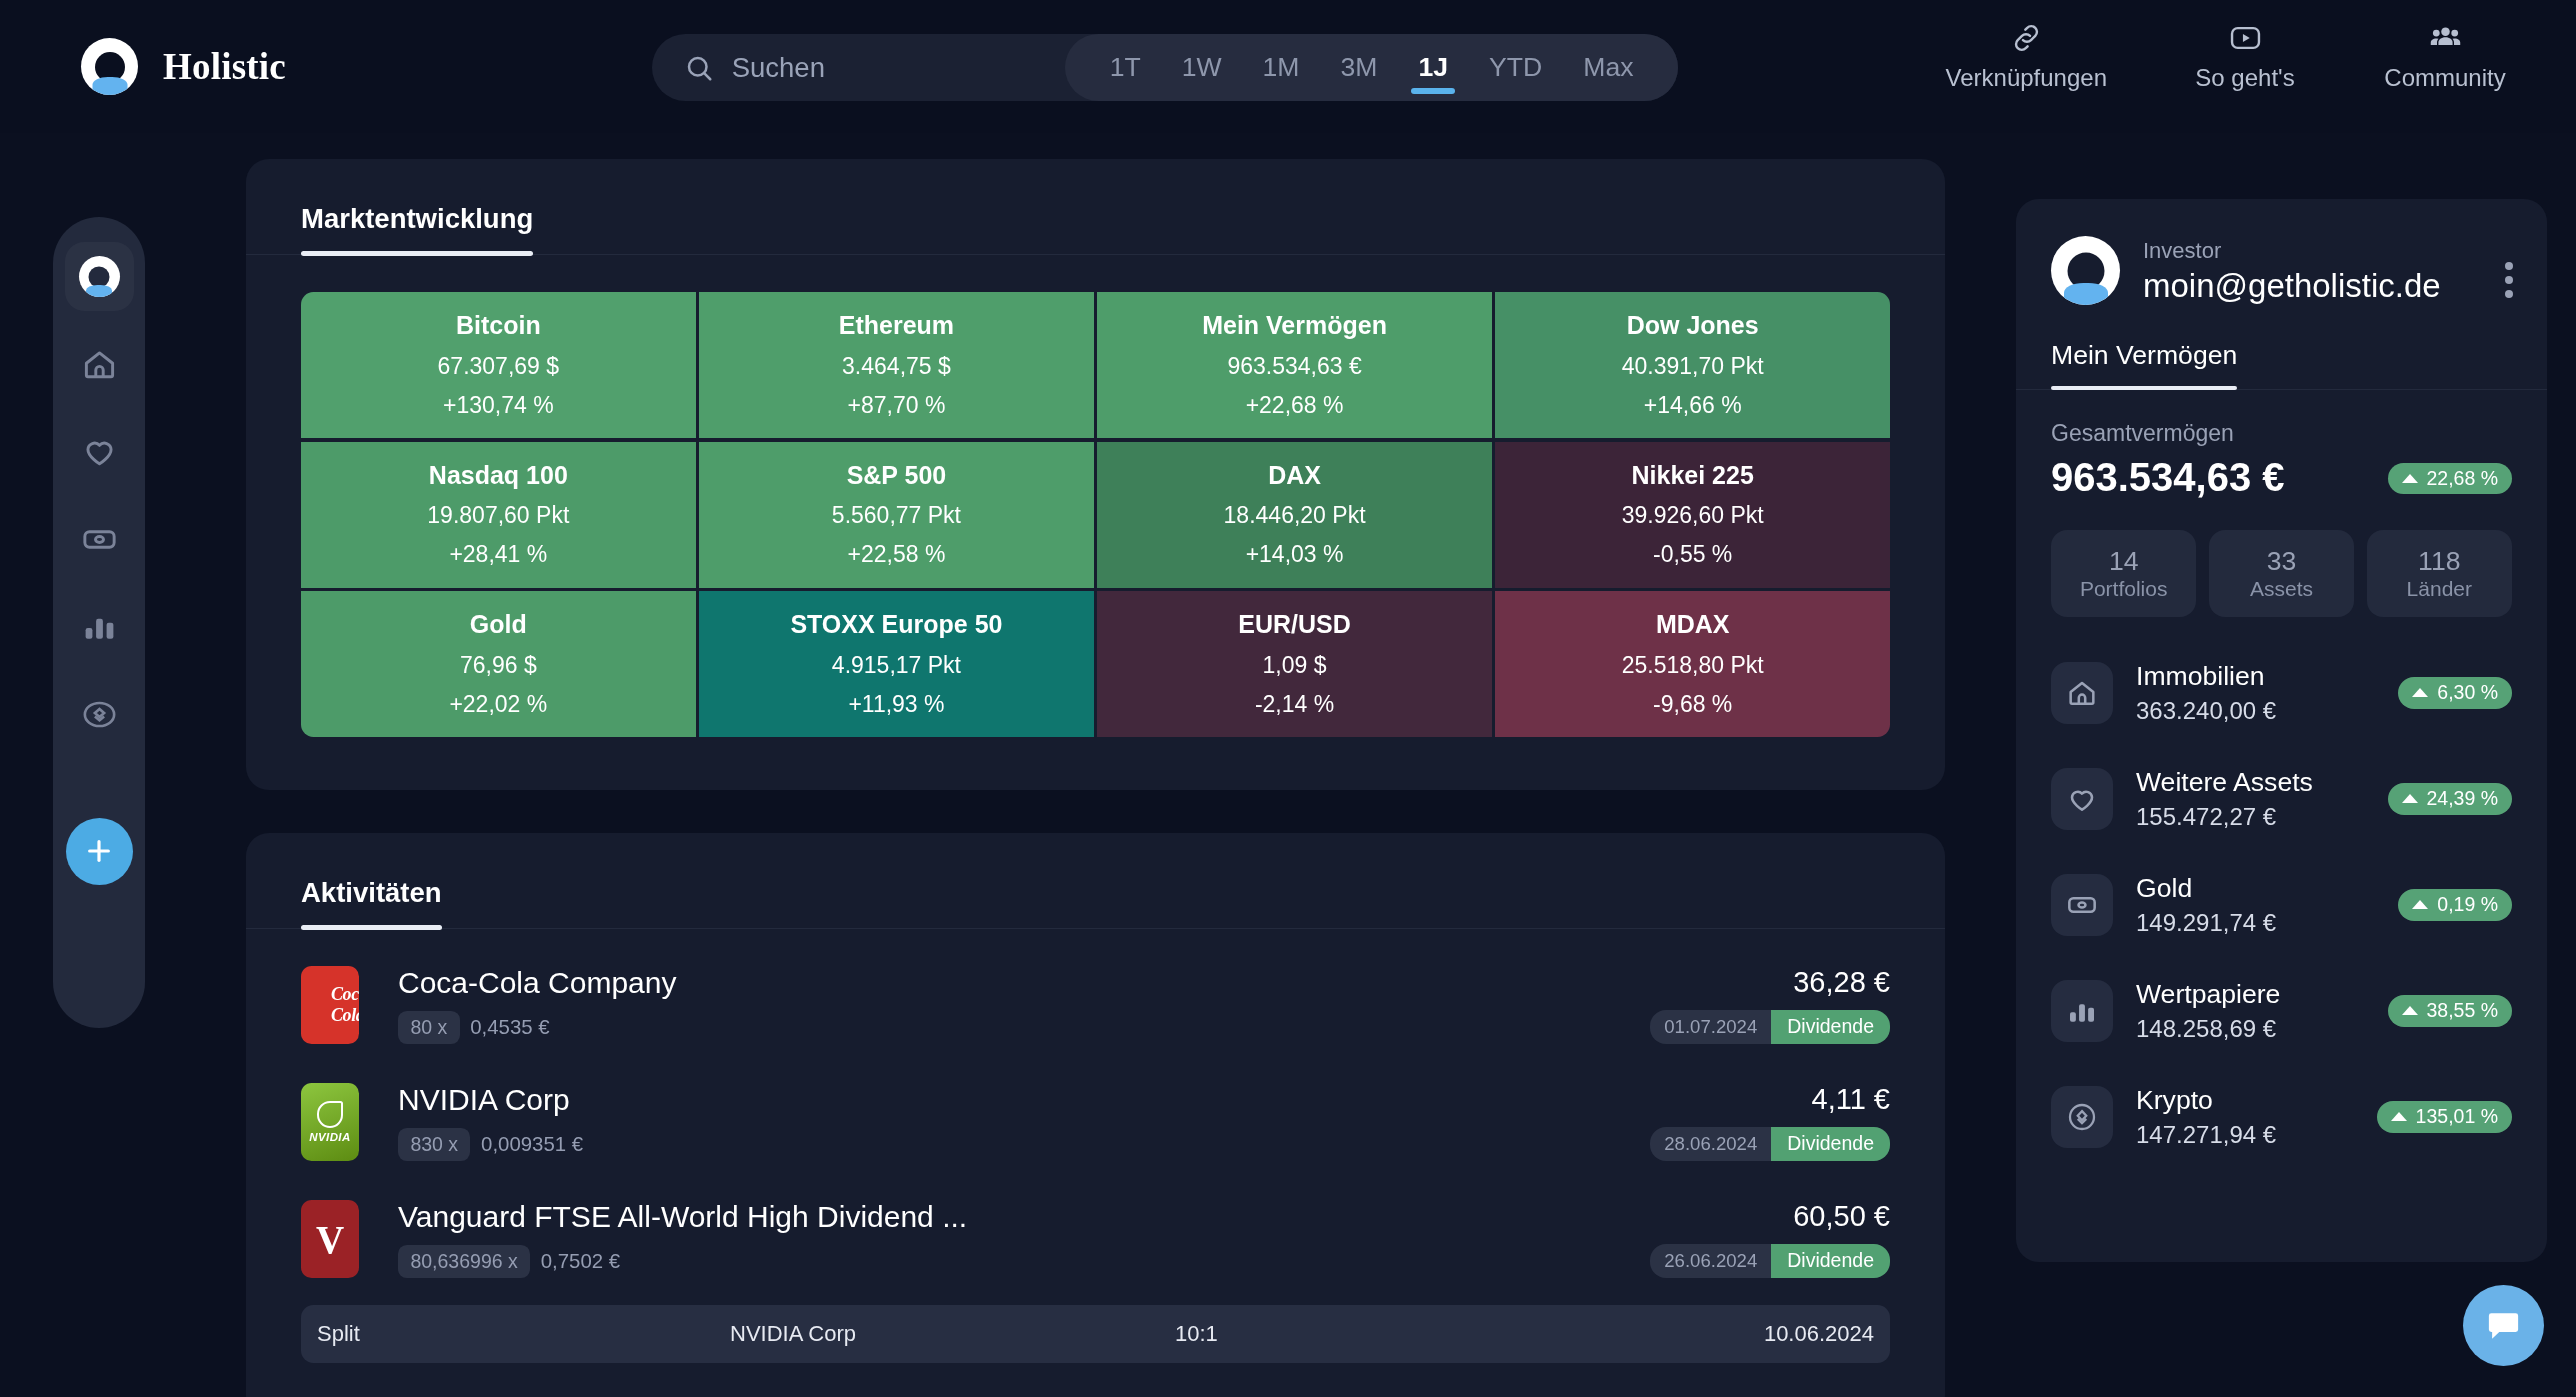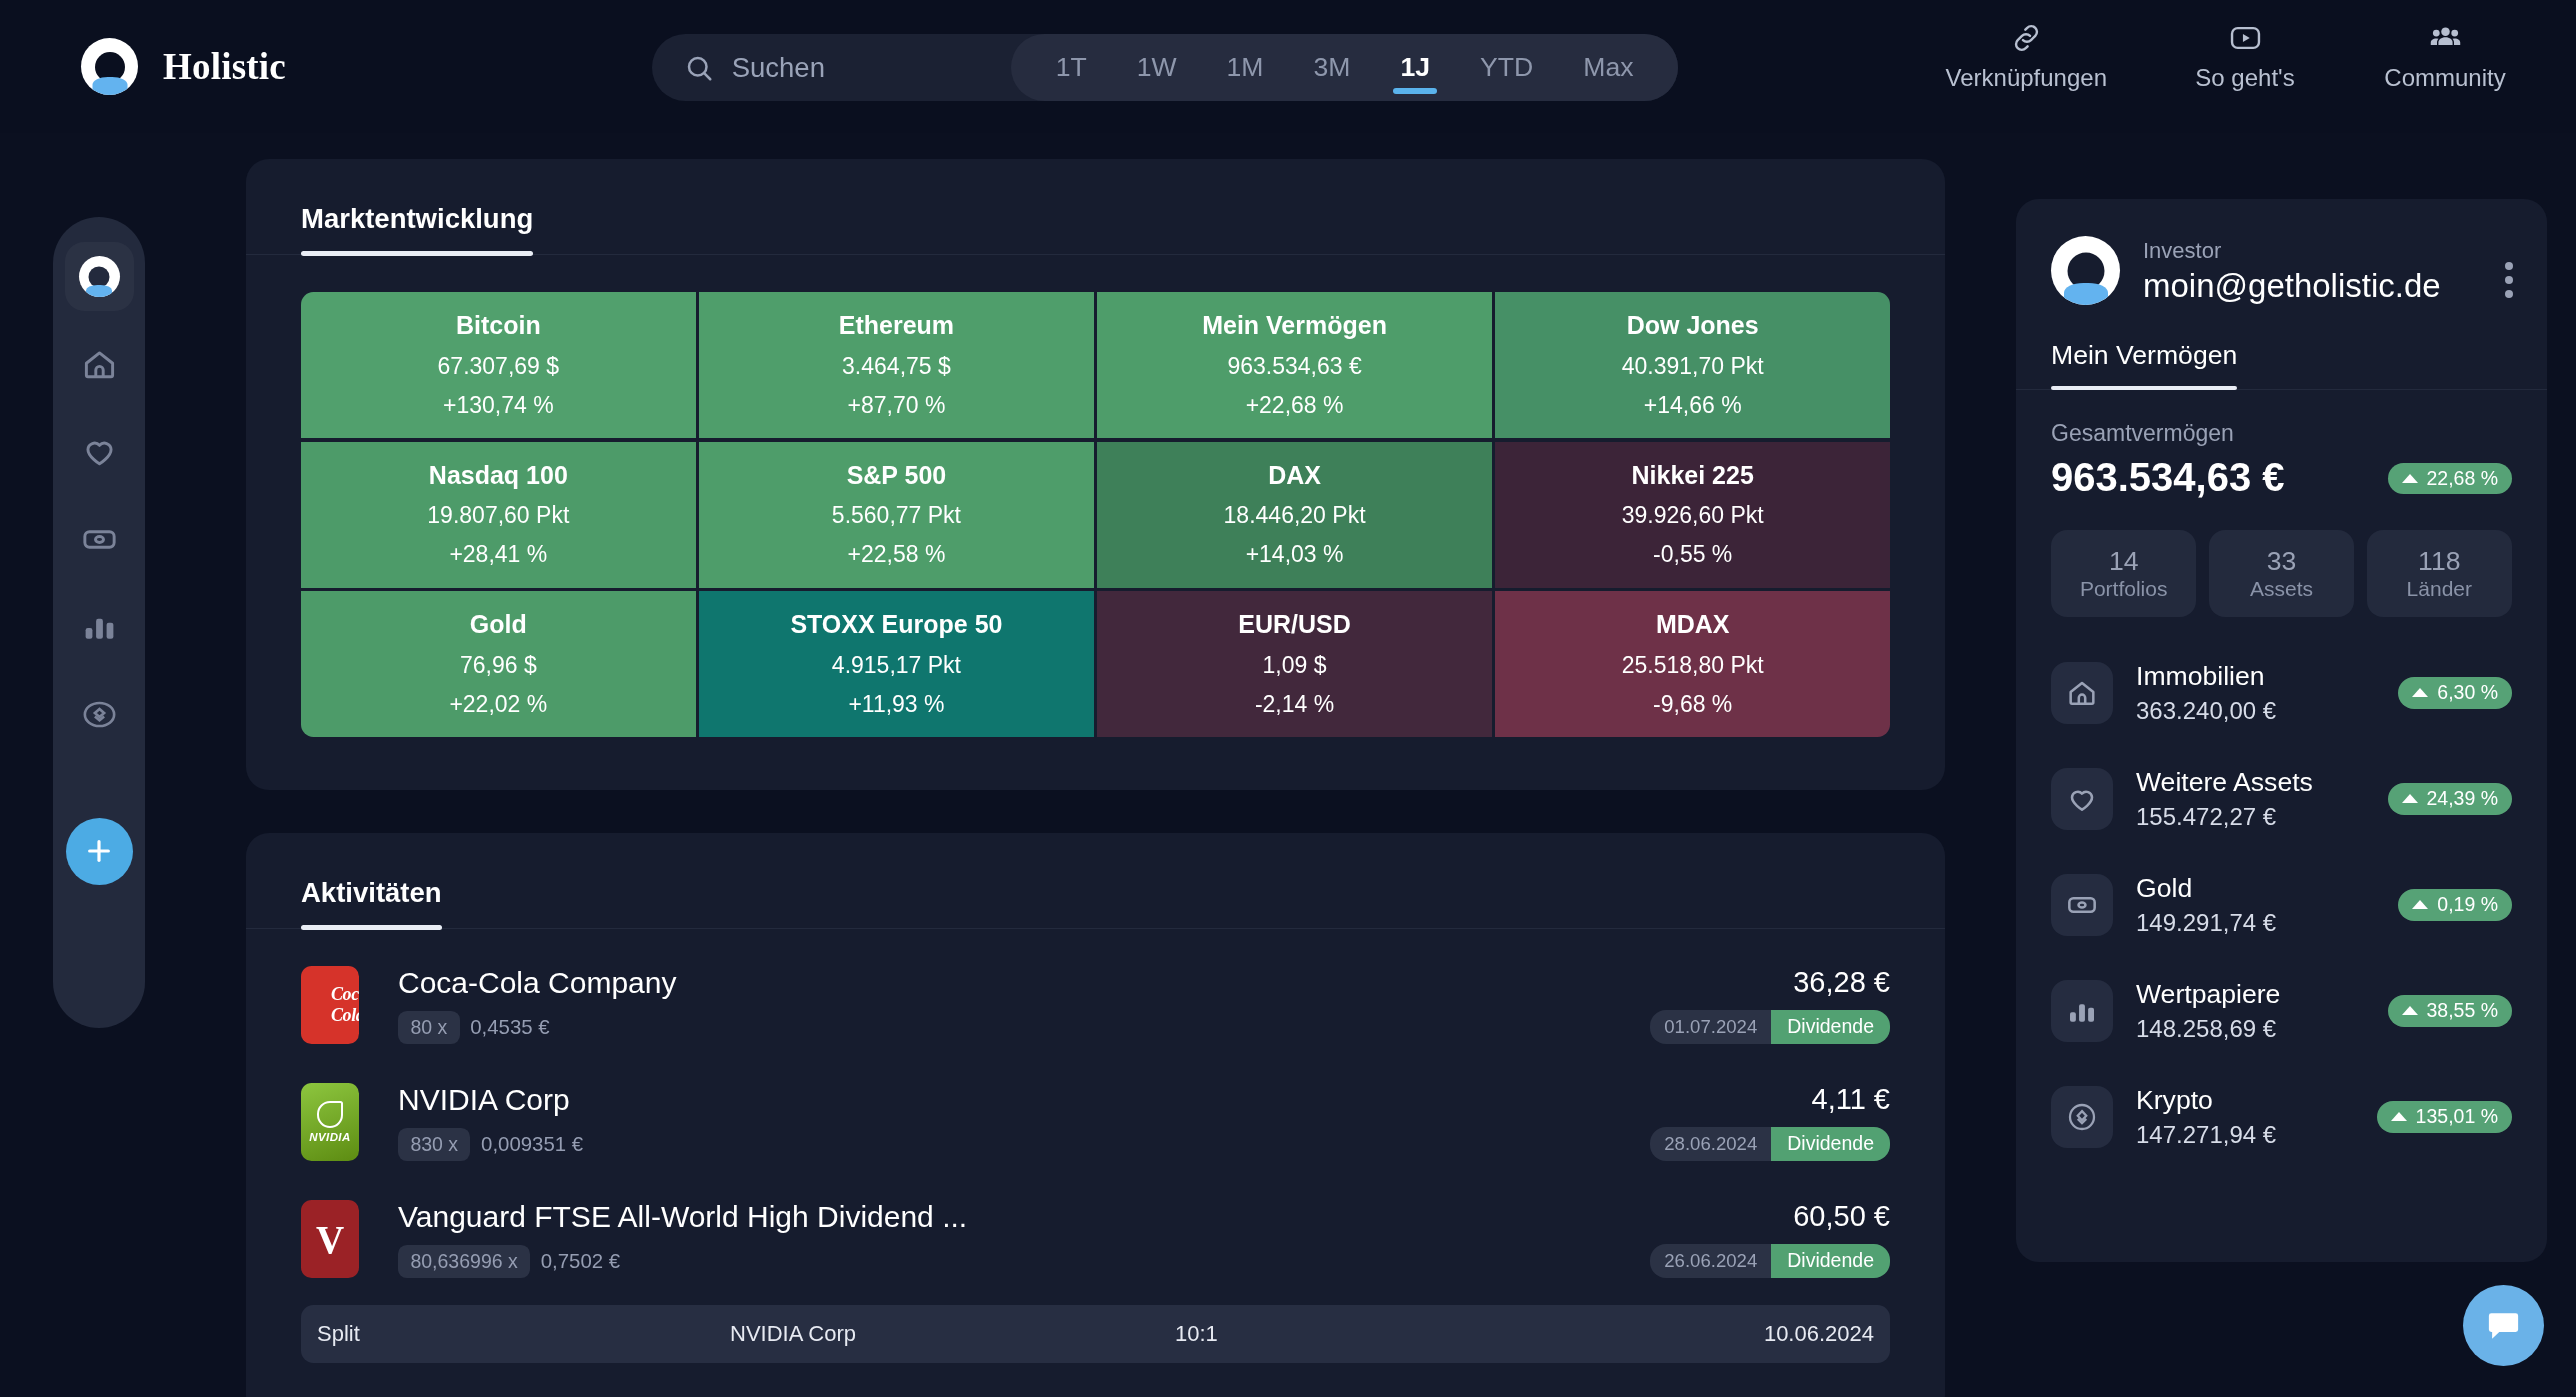--- a/index.html
+++ b/index.html
@@ -42,21 +42,21 @@
   .search-input {
     flex: 1; background: transparent; border: 0; outline: none;
     color: #c9cfdd; font-size: 27.5px; margin-left: 17.7px;
     font-family: "Liberation Sans", sans-serif;
   }
   .search-input::placeholder { color: #9aa3b8; }
 
   .ranges {
     position: absolute; right: 0; top: 0; height: 67px;
     background: #262c3f; border-radius: 34px;
-    display: flex; align-items: center; padding: 0 25px; gap: 11px;
+    display: flex; align-items: center; padding: 0 25px; gap: 2px;
   }
   .range {
     position: relative; color: #8e97ac; font-size: 26.6px; font-weight: 500;
     padding: 0 19.5px; height: 67px; display: flex; align-items: center; cursor: pointer;
   }
   .range.active { color: #ffffff; font-weight: 700; }
   .range.active::after {
     content: ""; position: absolute; left: 12.4px; right: 12.4px; bottom: 7px;
     height: 6.2px; background: #5ab3ec; border-radius: 3.5px;
   }

